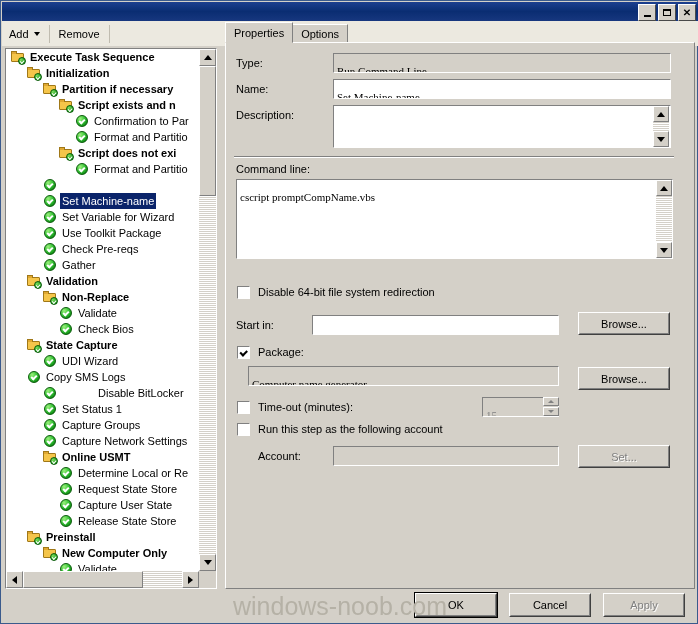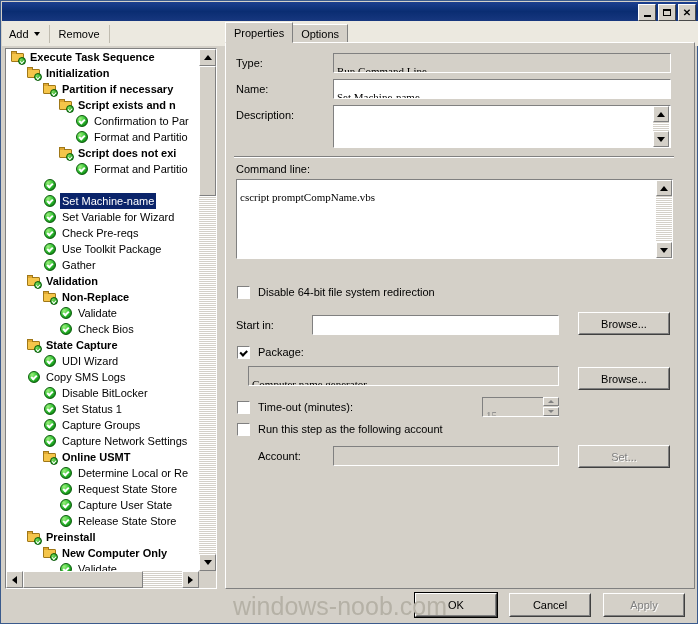--- a/index.html
+++ b/index.html
@@ -506,28 +506,28 @@
         <div class="tree-row sel" style="padding-left: 36px;">
           <span class="ico check"></span>
           <span class="lbl">Set Machine-name</span>
         </div>
         <div class="tree-row" style="padding-left: 36px;">
           <span class="ico check"></span>
           <span class="lbl">Set Variable for Wizard</span>
         </div>
         <div class="tree-row" style="padding-left: 36px;">
           <span class="ico check"></span>
+          <span class="lbl">Use Toolkit Package</span>
+        </div>
+        <div class="tree-row" style="padding-left: 36px;">
+          <span class="ico check"></span>
           <span class="lbl">Check Pre-reqs</span>
         </div>
         <div class="tree-row" style="padding-left: 36px;">
           <span class="ico check"></span>
-          <span class="lbl">Use Toolkit Package</span>
-        </div>
-        <div class="tree-row" style="padding-left: 36px;">
-          <span class="ico check"></span>
           <span class="lbl">Gather</span>
         </div>
         <div class="tree-row folder" style="padding-left: 20px;">
           <span class="ico folder">
             <span class="badge"></span>
           </span>
           <span class="lbl">Validation</span>
         </div>
         <div class="tree-row folder" style="padding-left: 36px;">
           <span class="ico folder">
@@ -550,21 +550,21 @@
           <span class="lbl">State Capture</span>
         </div>
         <div class="tree-row" style="padding-left: 36px;">
           <span class="ico check"></span>
           <span class="lbl">UDI Wizard</span>
         </div>
         <div class="tree-row" style="padding-left: 20px;">
           <span class="ico check"></span>
           <span class="lbl">Copy SMS Logs</span>
         </div>
-        <div class="tree-row" style="padding-left: 36px;">
+        <div class="tree-row" style="padding-left: 36px; gap: 36px;">
           <span class="ico check"></span>
           <span class="lbl">Disable BitLocker</span>
         </div>
         <div class="tree-row" style="padding-left: 36px;">
           <span class="ico check"></span>
           <span class="lbl">Set Status 1</span>
         </div>
         <div class="tree-row" style="padding-left: 36px;">
           <span class="ico check"></span>
           <span class="lbl">Capture Groups</span>

